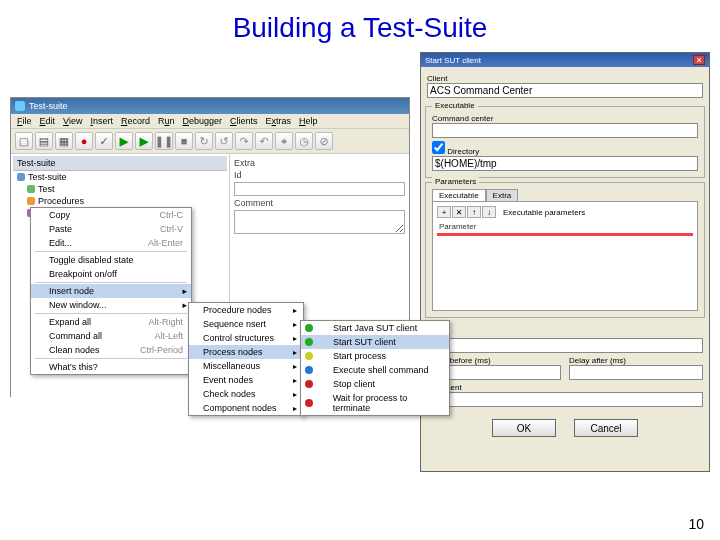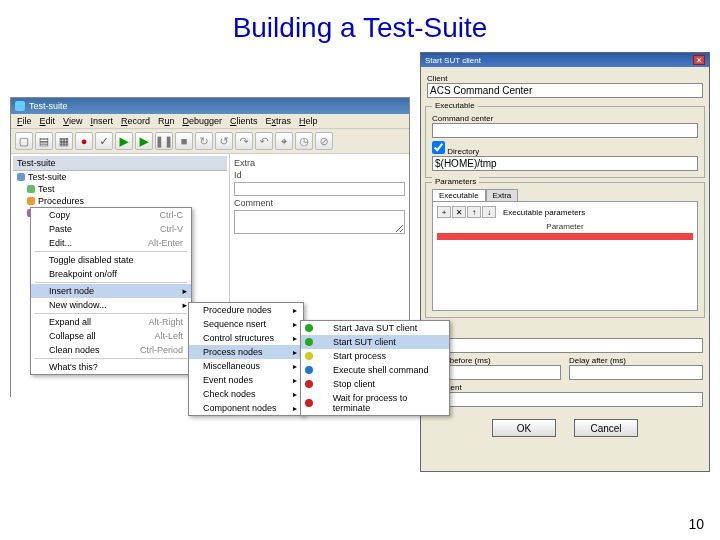--- a/index.html
+++ b/index.html
@@ -60,21 +60,21 @@
   .fieldset { border:1px solid #aaa; margin:4px; padding:4px 6px 6px; position:relative; }
   .fieldset .legend { position:absolute; top:-6px; left:6px; background:#ece9d8; padding:0 3px; font-size:8px; }
   .dlg label { font-size:8px; display:block; margin-top:3px; }
   .dlg input[type=text] { width:100%; border:1px solid #888; font-size:10px; padding:1px 2px; background:#fff; }
   .tabs { display:flex; gap:0; margin-top:2px; }
   .tab { border:1px solid #999; border-bottom:none; padding:1px 6px; font-size:8px; background:#fff; }
   .tab.inactive { background:#ddd; }
   .tab-body { border:1px solid #999; background:#fff; height:110px; padding:4px; font-size:8px; }
   .mini-tb { display:flex; gap:1px; margin-bottom:2px; align-items:center; }
   .mini-tb .mb { width:14px; height:12px; border:1px solid #aaa; background:#eee; display:flex; align-items:center; justify-content:center; font-size:8px; }
-  .param-head { text-align:center; color:#333; font-size:8px; padding:2px; border-bottom:7px solid #ef4444; }
+  .param-head { text-align:left; color:#333; font-size:8px; padding:2px; border-bottom:3px solid #ef4444; }
   .dlg-buttons { display:flex; justify-content:center; gap:18px; padding:8px 0; }
   .dlg-btn { width:64px; height:18px; border:1px solid #666; background:linear-gradient(#fff,#ddd); font-size:10px; display:flex; align-items:center; justify-content:center; }
   .row2 { display:flex; gap:8px; }
   .row2 > div { flex:1; }
   .u { text-decoration: underline; }
 </style>
 </head>
 <body>
 
 <div class="slide-title">Building a Test-Suite</div>
@@ -174,21 +174,21 @@
     <div class="ctx-item">
         <span>New window...</span>
         <span class="arr">▸</span>
       </div>
     <div class="ctx-sep"></div>
     <div class="ctx-item">
         <span>Expand all</span>
         <span class="sc">Alt-Right</span>
       </div>
     <div class="ctx-item">
-        <span>Collapse all</span>
+        <span>Command all</span>
         <span class="sc">Alt-Left</span>
       </div>
     <div class="ctx-item">
         <span>Clean nodes</span>
         <span class="sc">Ctrl-Period</span>
       </div>
     <div class="ctx-sep"></div>
     <div class="ctx-item">
         <span>What's this?</span>
       </div>

